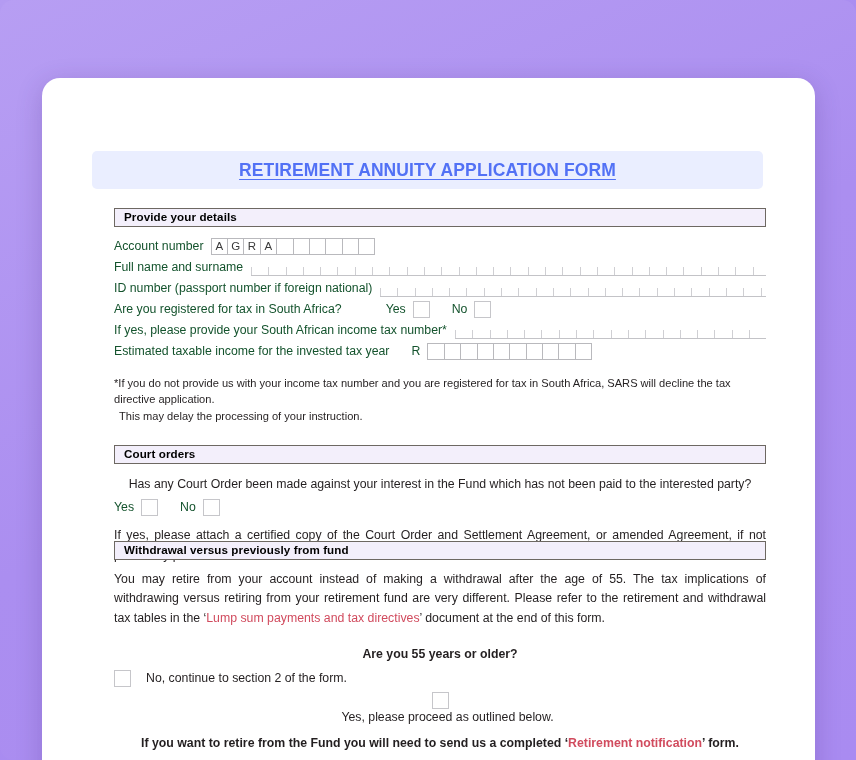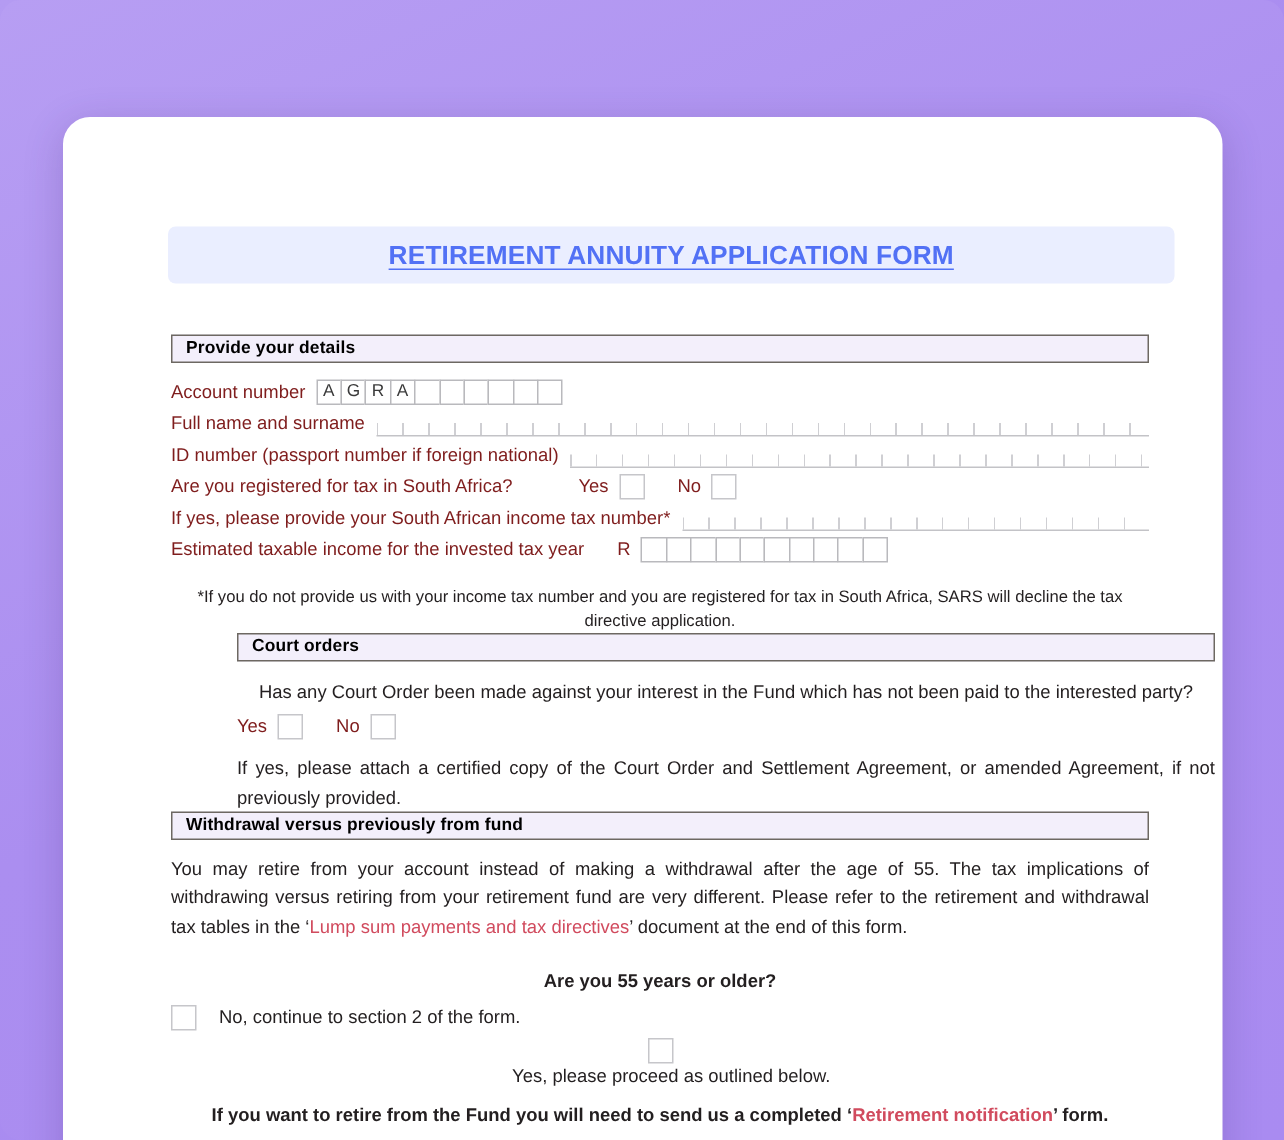--- a/index.html
+++ b/index.html
@@ -35,21 +35,20 @@
     overflow: hidden;
   }
 
   
   .title-banner {
     position: absolute;
     left: 50px; top: 73px;
     width: 671px; height: 38px;
     background: #eaeeff;
     border-radius: 5px;
-    margin-left: 20px;
   }
   .title-text {
     position: absolute;
     left: 0; right: 0; top: 9px;
     text-align: center;
     font-size: 17.5px;
     font-weight: bold;
     letter-spacing: 0.1px;
     color: #5271f5;
     text-decoration: underline;
@@ -82,21 +81,21 @@
     color: #000;
     letter-spacing: 0.1px;
   }
 
   .row {
     display: flex;
     align-items: center;
     height: 21px;
     white-space: nowrap;
   }
-  .row .lbl { font-size: 12.3px; color: #7f1d1d; }
+  .row .lbl { font-size: 12.3px; color: #14532d; }
 
   
   .boxes { display: flex; }
   .boxes .cell {
     width: 17.4px; height: 17px;
     border: 1px solid #b9b9bd;
     margin-left: -1px;
     display: flex;
     align-items: center;
     justify-content: center;
@@ -166,21 +165,21 @@
 
   <div id="doc-card">
     <div id="doc-inner">
 
       <div class="title-banner">
         <div class="title-text">RETIREMENT ANNUITY APPLICATION FORM</div>
       </div>
 
       <div class="form-body">
 
-        <div class="sec" style="top:145px;">
+        <div class="sec" style="top:130px;">
           <div class="sec-header">
             <span>Provide your details</span>
           </div>
 
           <div class="row" style="margin-top:9px;">
             <span class="lbl">Account number</span>
             <span class="gap-s"></span>
             <span class="boxes">
               <span class="cell">A</span>
               <span class="cell">G</span>
@@ -233,27 +232,27 @@
               <span class="cell"></span>
               <span class="cell"></span>
               <span class="cell"></span>
               <span class="cell"></span>
               <span class="cell"></span>
               <span class="cell"></span>
               <span class="cell"></span>
             </span>
           </div>
 
-          <div class="note" style="margin-top:13px;text-align:center;">
+          <div class="note" style="margin-top:13px;">
             <div>*If you do not provide us with your income tax number and you are registered for tax in South Africa, SARS will decline the tax directive application.</div>
             <div style="padding-left:5px;">This may delay the processing of your instruction.</div>
           </div>
         </div>
 
-        <div class="sec" style="top:344px;margin-left:44px;">
+        <div class="sec" style="top:367px;">
           <div class="sec-header">
             <span>Court orders</span>
           </div>
 
           <div class="para nj" style="margin-top:11px;">Has any Court Order been made against your interest in the Fund which has not been paid to the interested party?</div>
 
           <div class="row" style="margin-top:3px;">
             <span class="lbl">Yes</span>
             <span class="gap-s"></span>
             <span class="chk"></span>

